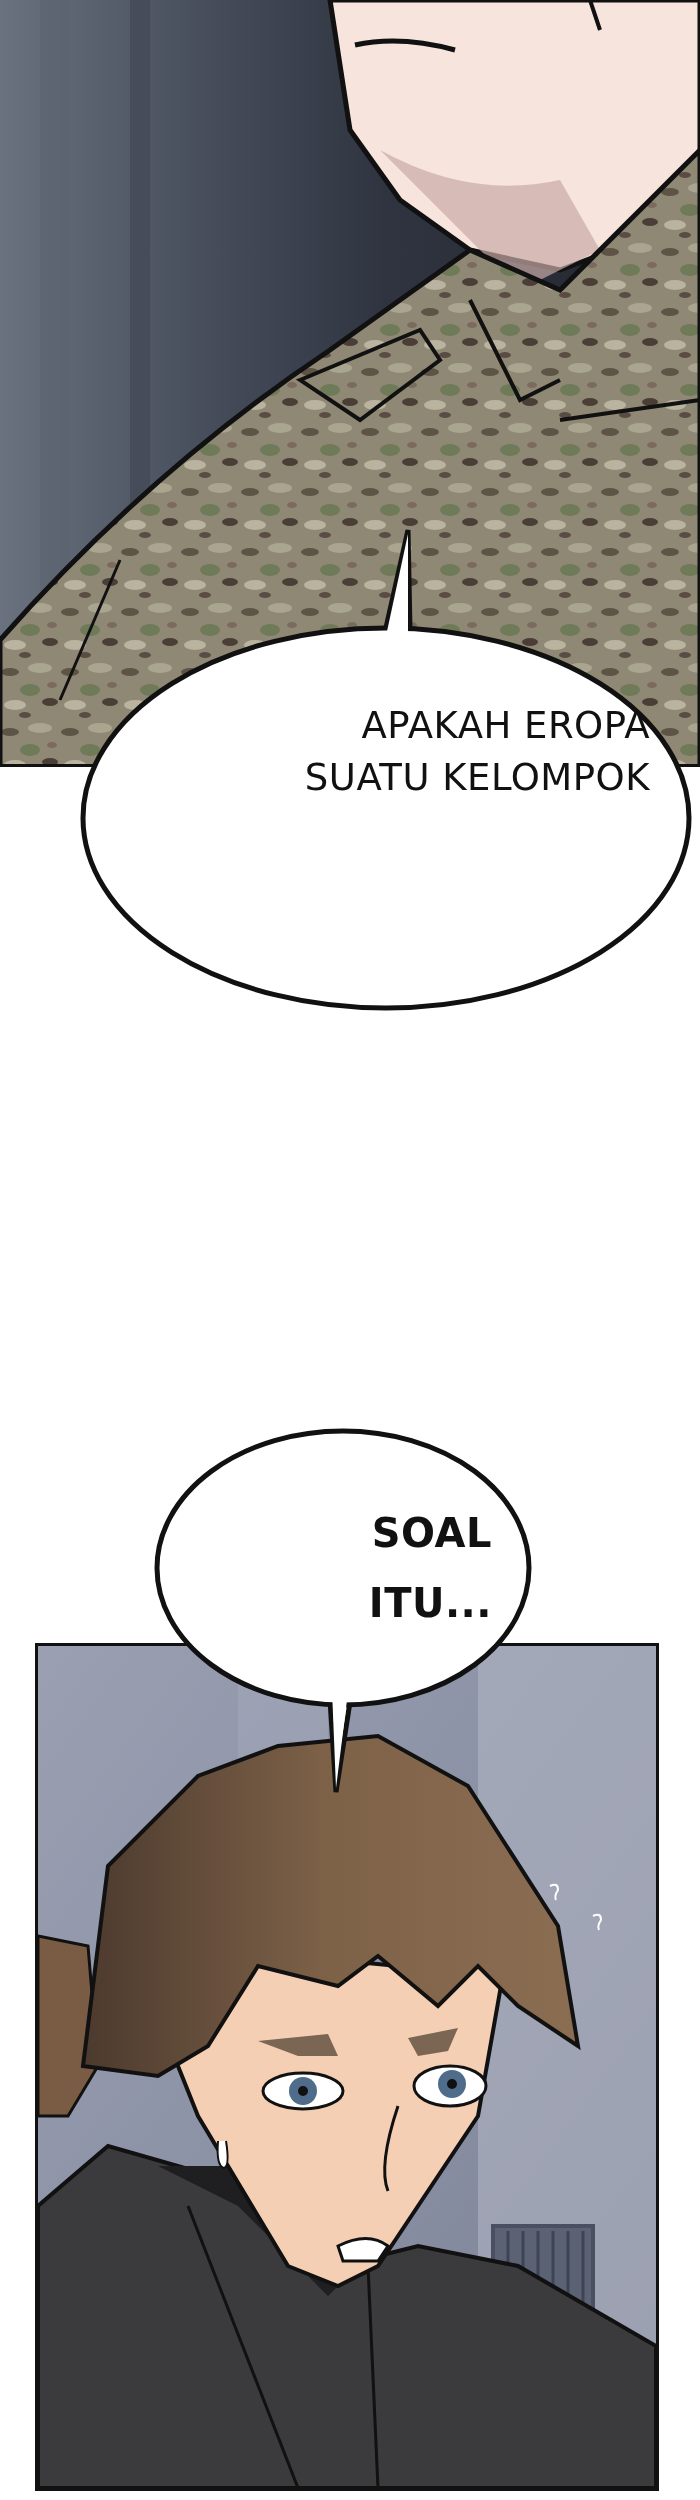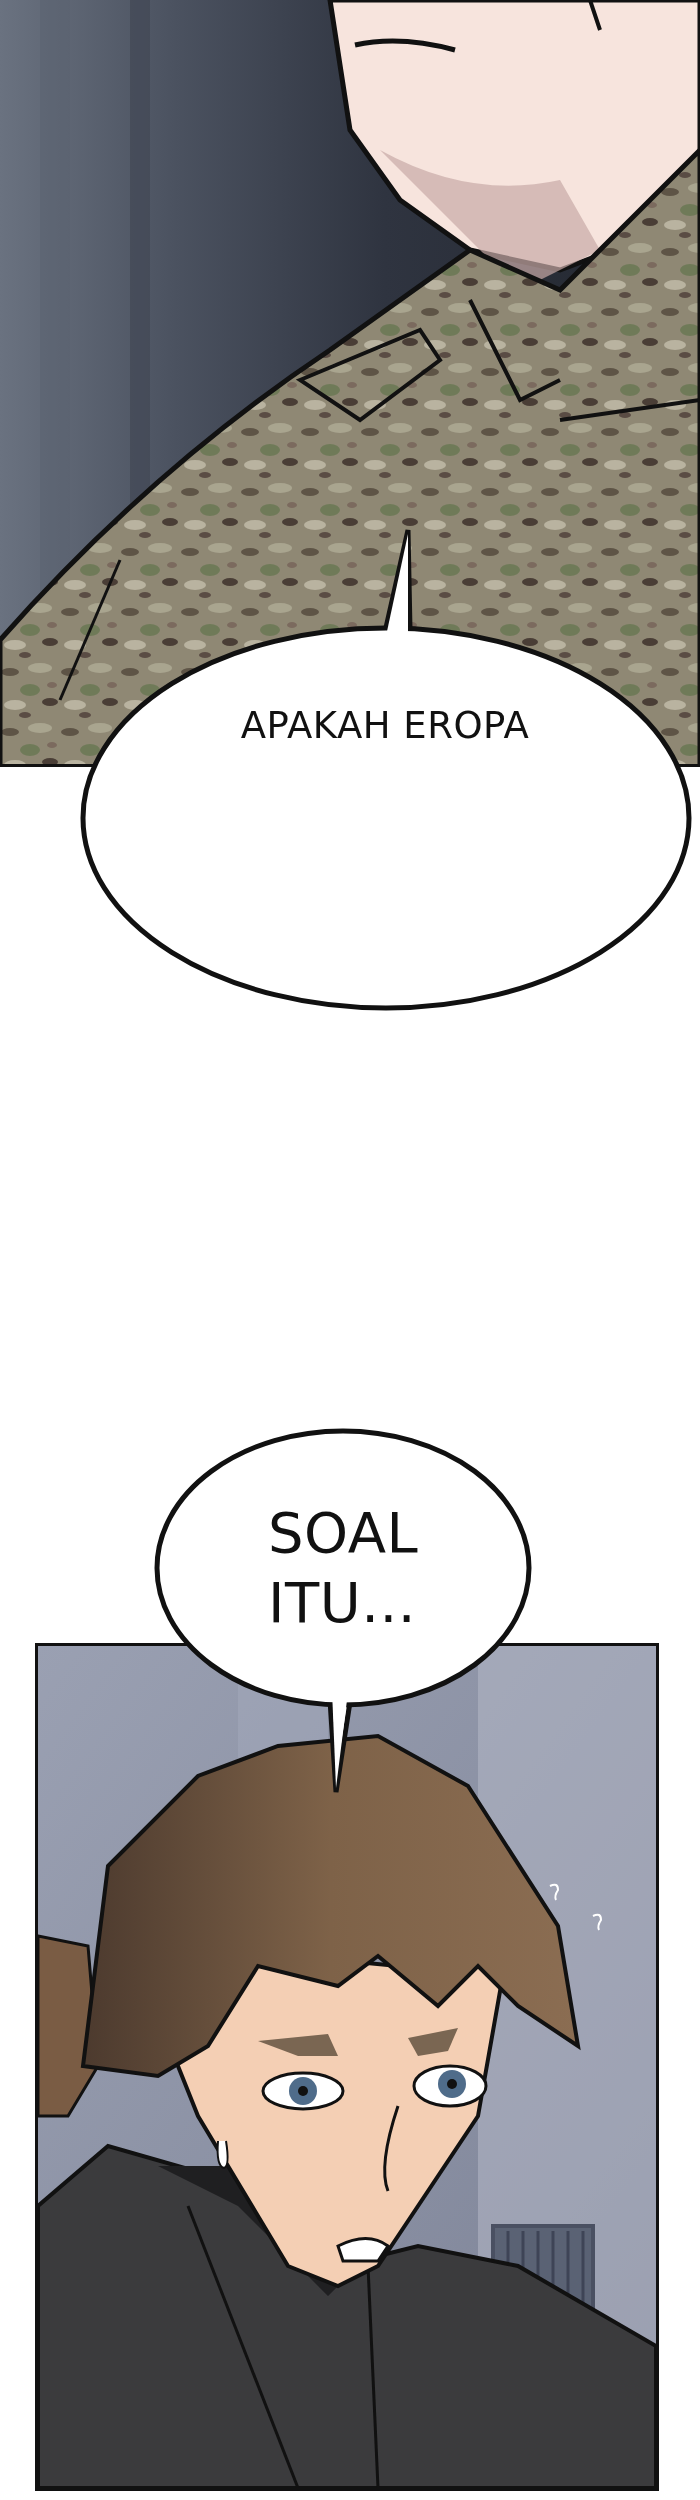--- a/index.html
+++ b/index.html
@@ -7,22 +7,22 @@
          font-family:"DejaVu Sans", "Liberation Sans", sans-serif; }
   .abs { position:absolute; }
   #panel1 { left:0; top:0; width:700px; height:767px; overflow:hidden; }
   #panel1 svg, #panel2 svg { position:absolute; left:0; top:0; }
   #panel2 { left:35px; top:1643px; width:624px; height:848px; overflow:hidden;
             border:3px solid #111; box-sizing:border-box; }
   .bubble-svg { position:absolute; left:0; top:0; pointer-events:none; }
   .bubble-text { position:absolute; text-align:center; color:#111;
                  font-family:"DejaVu Sans", sans-serif; letter-spacing:0.5px; }
   #bubble1-text { left:120px; top:700px; width:530px; font-size:37px; line-height:52px; }
-  #bubble2-text { left:200px; top:1498px; width:300px; font-size:56px; line-height:70px; text-align:left; padding-left:68px; box-sizing:border-box; }
-  .line { display:block; white-space:nowrap; }
+  #bubble2-text { left:192px; top:1498px; width:300px; font-size:40px; line-height:70px; text-align:left; padding-left:68px; box-sizing:border-box;font-weight:bold; }
+  .line { display:block; white-space:nowrap;text-align:right; }
 </style>
 </head>
 <body>
 
 <div id="panel1" class="abs">
   <svg width="700" height="767" viewBox="0 0 700 767">
     <defs>
       <linearGradient id="bg1" x1="0" y1="0" x2="1" y2="0">
         <stop offset="0" stop-color="#6a7280"></stop>
         <stop offset="0.25" stop-color="#4b5260"></stop>
@@ -59,20 +59,21 @@
   </svg>
 </div>
 
 <svg class="bubble-svg" width="700" height="1020" viewBox="0 0 700 1020">
   <path d="M385 632 L408 530 L410 630" fill="#fff" stroke="#111" stroke-width="5" stroke-linejoin="miter"></path>
   <ellipse cx="386" cy="818" rx="303" ry="190" fill="#fff" stroke="#111" stroke-width="5"></ellipse>
   <path d="M386 636 L408 534 L408 640 Z" fill="#fff"></path>
 </svg>
 <div id="bubble1-text" class="bubble-text">
   <span class="line">APAKAH EROPA</span>
+  <span class="line">SUATU KELOMPOK</span>
 </div>
 
 <div id="panel2" class="abs">
   <svg width="618" height="842" viewBox="0 0 618 842">
     <defs>
       <linearGradient id="bg2" x1="0" y1="0" x2="1" y2="1">
         <stop offset="0" stop-color="#9aa0b2"></stop>
         <stop offset="1" stop-color="#7c8296"></stop>
       </linearGradient>
       <linearGradient id="hair" x1="0" y1="0" x2="1" y2="0">

